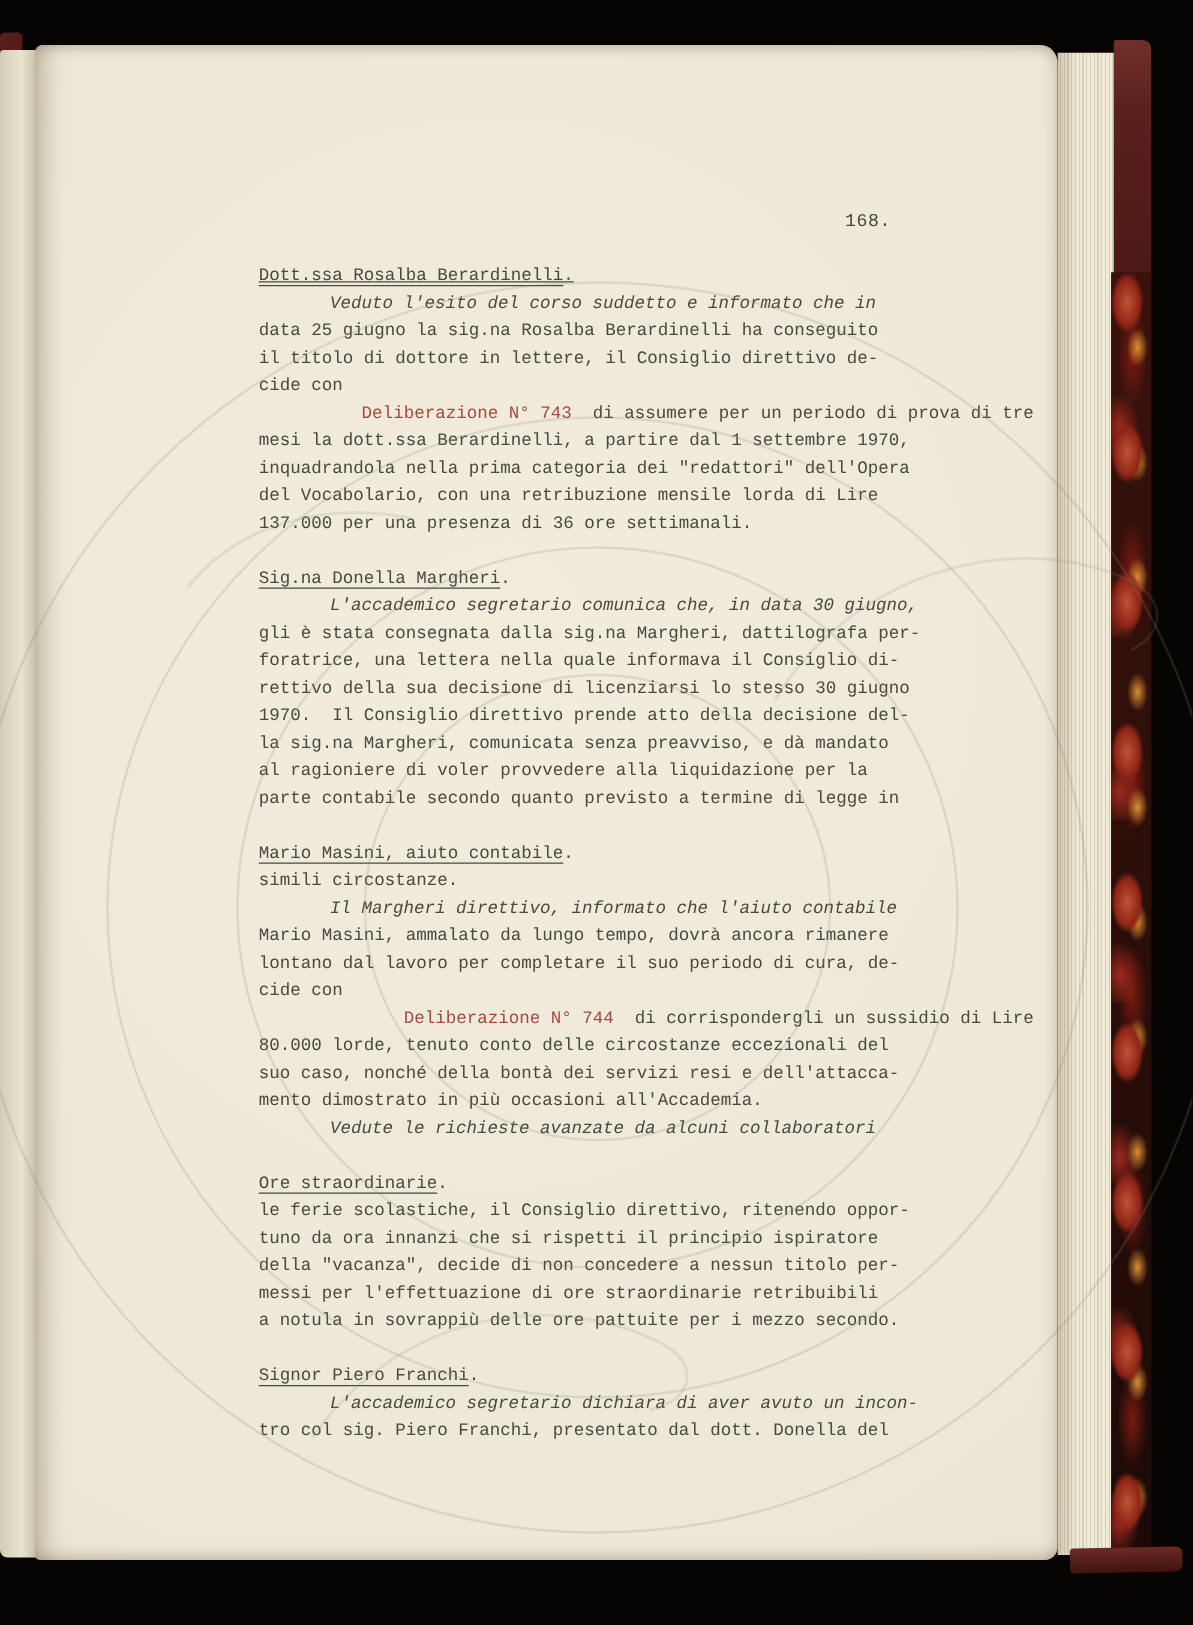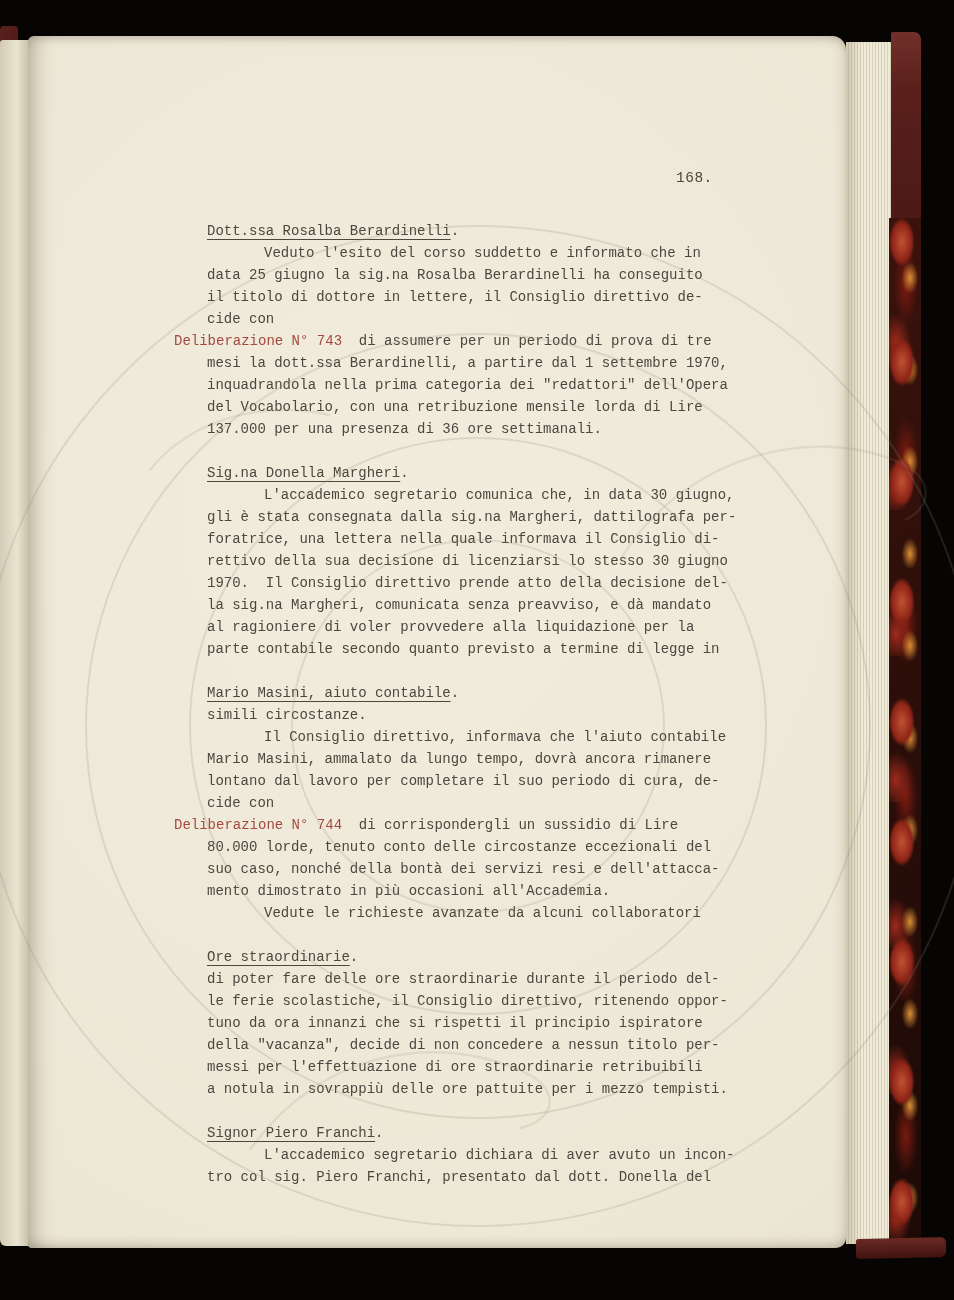--- a/index.html
+++ b/index.html
@@ -71,24 +71,24 @@
     position:absolute;left:648px;top:134px;
     font-size:14.5px;color:var(--ink,#4a4840);
     letter-spacing:.5px;
   }
   .text-col{
     position:absolute;left:179px;top:174px;width:620px;
     font-size:14px;line-height:22px;color:var(--ink,#4a4840);
   }
   .blk{white-space:pre;}
   .blk.heading{margin-top:22px;}
-  .blk.heading:first-child{margin-top:10px;}
+  .blk.heading:first-child{margin-top:0;text-decoration:underline;}
   .hd{text-decoration:underline;text-underline-offset:3.5px;text-decoration-thickness:1.2px;}
-  .line.indent{text-indent:57px;}
-  .delib{margin-left:-33px;}
+  .line.indent{text-indent:57px;font-style:italic;}
+  .delib{margin-left:-33px;text-align:right;}
   .red{color:var(--accent,#a34a40);}
 </style>
 </head>
 <body>
 
 <div class="scene">
 
   <div class="spine-wedge"></div>
   <div class="left-sliver"></div>
 
@@ -109,36 +109,35 @@
         <div class="blk line indent">L'accademico segretario comunica che, in data 30 giugno,</div>
         <div class="blk line">gli è stata consegnata dalla sig.na Margheri, dattilografa per-</div>
         <div class="blk line">foratrice, una lettera nella quale informava il Consiglio di-</div>
         <div class="blk line">rettivo della sua decisione di licenziarsi lo stesso 30 giugno</div>
         <div class="blk line">1970.  Il Consiglio direttivo prende atto della decisione del-</div>
         <div class="blk line">la sig.na Margheri, comunicata senza preavviso, e dà mandato</div>
         <div class="blk line">al ragioniere di voler provvedere alla liquidazione per la</div>
         <div class="blk line">parte contabile secondo quanto previsto a termine di legge in</div>
         <div class="blk heading"><span class="hd">Mario Masini, aiuto contabile</span><span>.</span></div>
         <div class="blk line">simili circostanze.</div>
-        <div class="blk line indent">Il Consiglio direttivo, informava che l'aiuto contabile</div>
+        <div class="blk line indent">Il Margheri direttivo, informato che l'aiuto contabile</div>
         <div class="blk line">Mario Masini, ammalato da lungo tempo, dovrà ancora rimanere</div>
         <div class="blk line">lontano dal lavoro per completare il suo periodo di cura, de-</div>
         <div class="blk line">cide con</div>
         <div class="blk line delib"><span class="red">Deliberazione N° 744</span><span>  di corrispondergli un sussidio di Lire</span></div>
         <div class="blk line">80.000 lorde, tenuto conto delle circostanze eccezionali del</div>
         <div class="blk line">suo caso, nonché della bontà dei servizi resi e dell'attacca-</div>
         <div class="blk line">mento dimostrato in più occasioni all'Accademia.</div>
         <div class="blk line indent">Vedute le richieste avanzate da alcuni collaboratori</div>
         <div class="blk heading"><span class="hd">Ore straordinarie</span><span>.</span></div>
-        <div class="blk line">di poter fare delle ore straordinarie durante il periodo del-</div>
         <div class="blk line">le ferie scolastiche, il Consiglio direttivo, ritenendo oppor-</div>
         <div class="blk line">tuno da ora innanzi che si rispetti il principio ispiratore</div>
         <div class="blk line">della "vacanza", decide di non concedere a nessun titolo per-</div>
         <div class="blk line">messi per l'effettuazione di ore straordinarie retribuibili</div>
-        <div class="blk line">a notula in sovrappiù delle ore pattuite per i mezzo tempisti.</div>
+        <div class="blk line">a notula in sovrappiù delle ore pattuite per i mezzo secondo.</div>
         <div class="blk heading"><span class="hd">Signor Piero Franchi</span><span>.</span></div>
         <div class="blk line indent">L'accademico segretario dichiara di aver avuto un incon-</div>
         <div class="blk line">tro col sig. Piero Franchi, presentato dal dott. Donella del</div>
       </div>
   </div>
 
   <div class="page-edges"></div>
   <div class="cover-top"></div>
   <div class="marble"></div>
   <div class="cover-bottom"></div>

